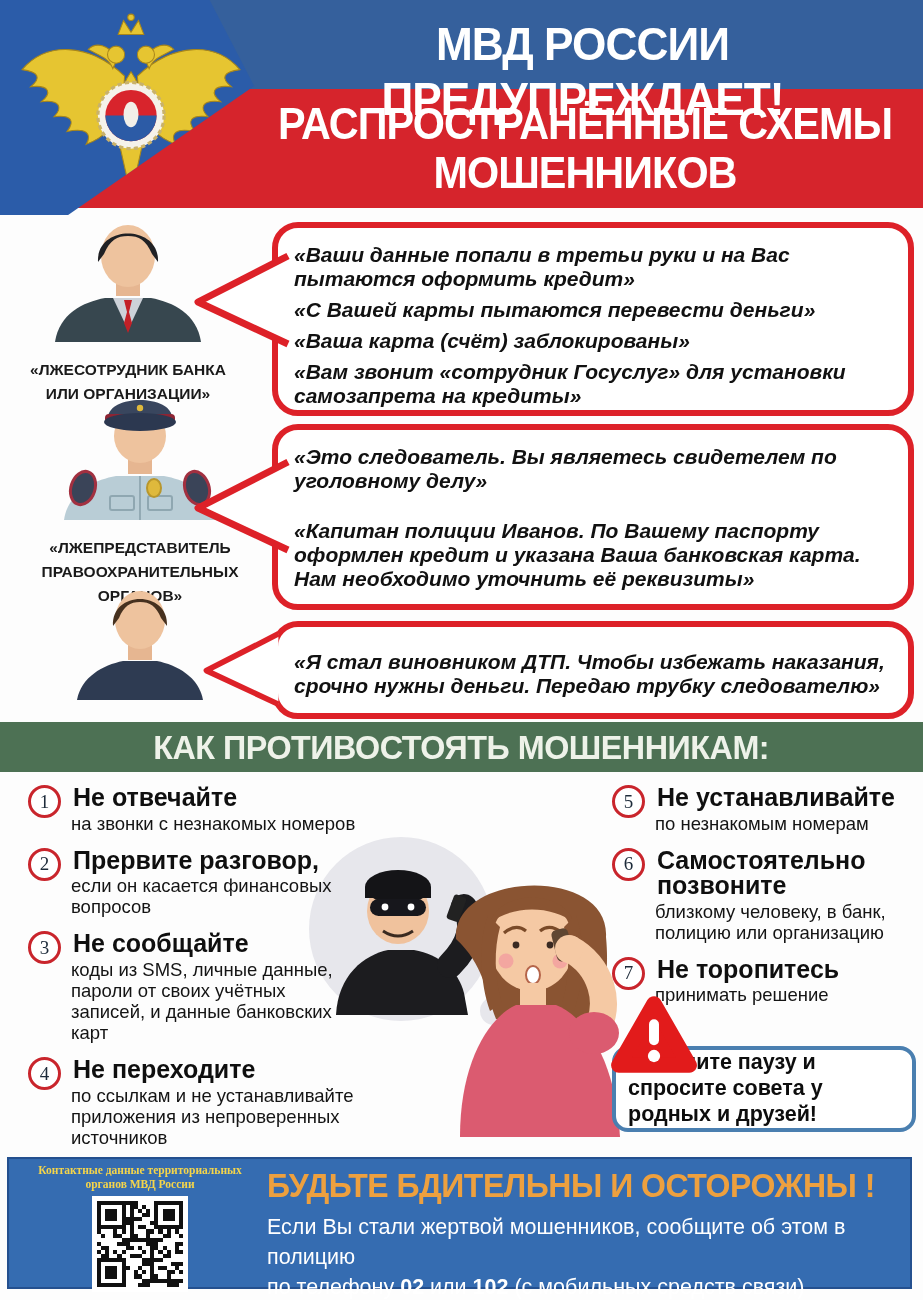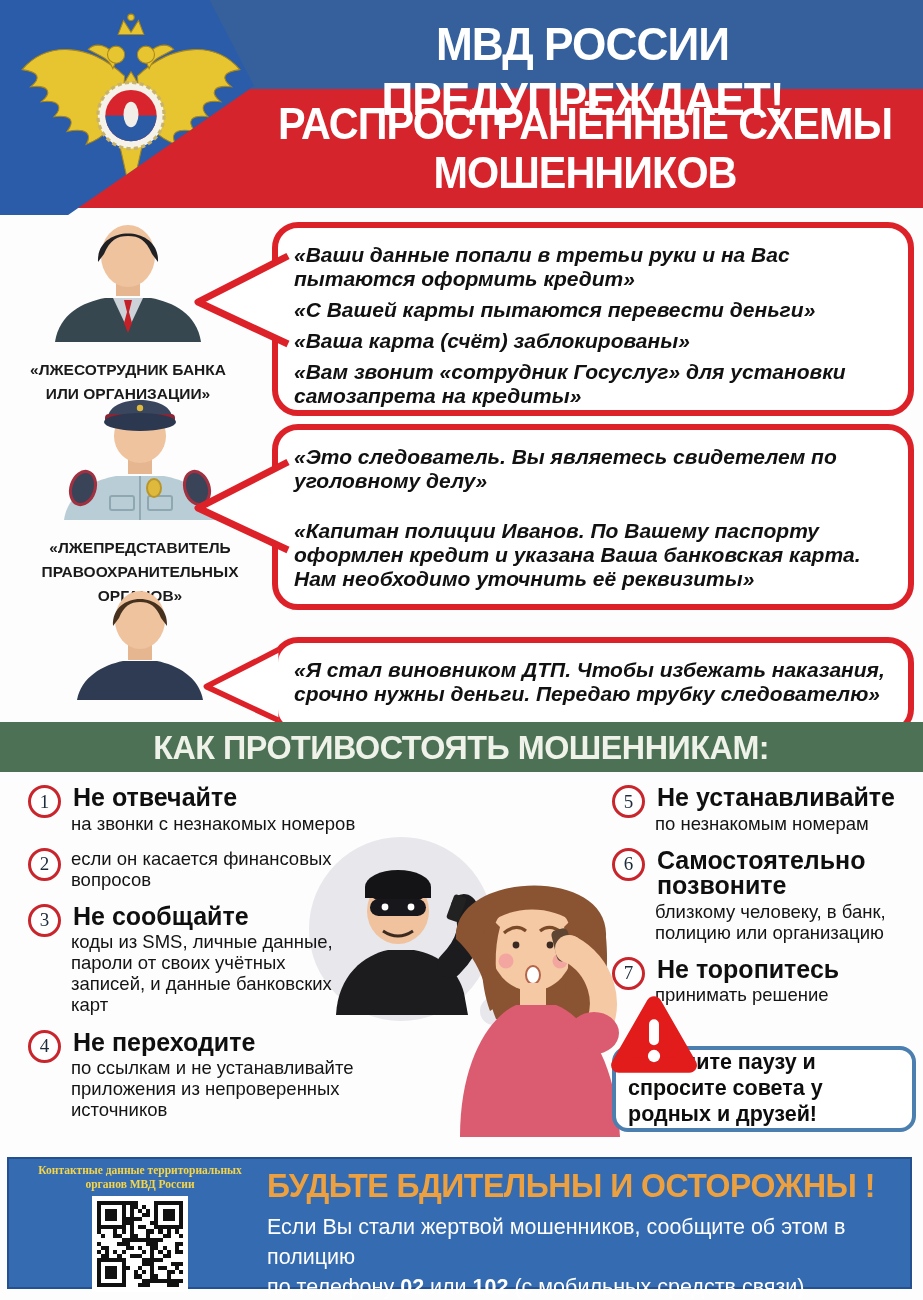--- a/index.html
+++ b/index.html
@@ -25,21 +25,21 @@
   #persona-3{left:30px;top:584px;width:220px;}
 
   
   .bubble{position:absolute;left:272px;width:602px;background:#fff;border:6px solid #dd2128;
           border-radius:26px;padding:8px 14px;box-sizing:content-box;}
   .bubble p{margin:7px 2px;font-size:21px;font-weight:700;font-style:italic;color:#111;line-height:1.14;}
   .tail{position:absolute;left:-88px;}
   #bubble-1{top:222px;height:166px;}
   #bubble-2{top:424px;height:158px;}
   #bubble-2 p + p{margin-top:26px;}
-  #bubble-3{top:621px;height:70px;display:flex;align-items:flex-start;margin-top:16px;}
+  #bubble-3{top:621px;height:70px;display:flex;align-items:flex-end;}
 
   
   .green-band{position:absolute;top:722px;left:0;width:923px;height:50px;background:#4d7154;
               display:flex;align-items:center;justify-content:center;}
   .green-band span{color:#eef2e9;font-size:34px;font-weight:700;letter-spacing:-.5px;transform:scaleX(.95);}
 
   
   .col{position:absolute;top:783px;z-index:3;}
   #col-left{left:28px;width:330px;}
   #col-right{left:612px;width:308px;}
@@ -183,20 +183,21 @@
     <div class="item">
       <span class="num">1</span>
       <div>
           <h3>Не отвечайте</h3>
       <p>на звонки с незнакомых номеров</p>
         </div>
     </div>
     <div class="item">
       <span class="num">2</span>
       <div>
+          <h3>Прервите разговор,</h3>
       <p>если он касается финансовых вопросов</p>
         </div>
     </div>
     <div class="item">
       <span class="num">3</span>
       <div>
           <h3>Не сообщайте</h3>
       <p>коды из SMS, личные данные, пароли от своих учётных записей, и данные банковских карт</p>
         </div>
     </div>

